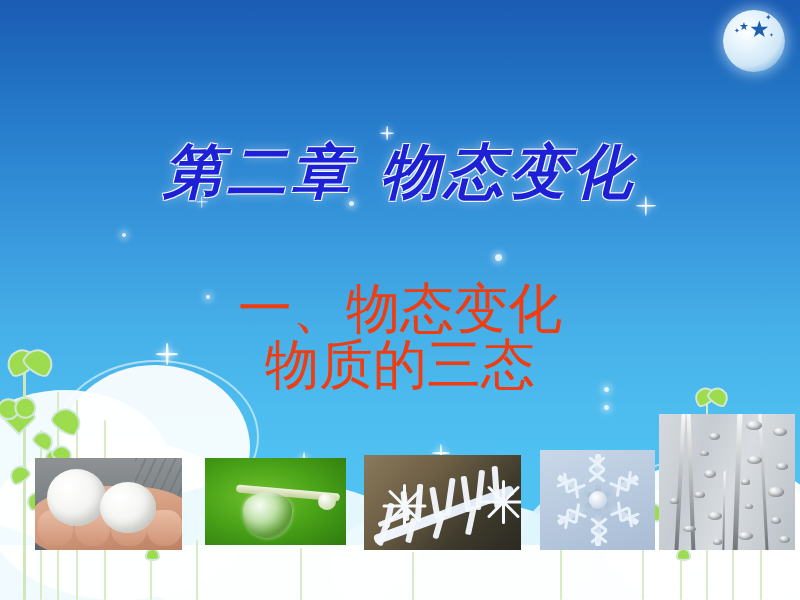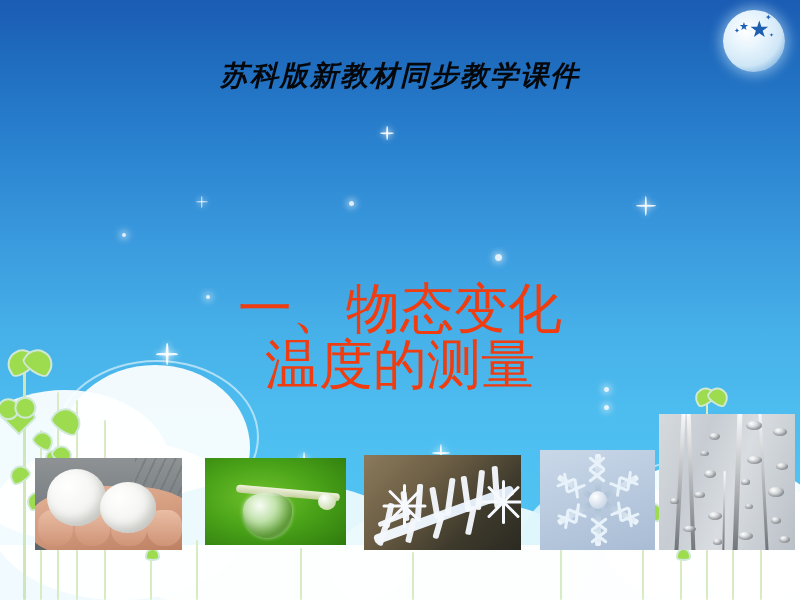--- a/index.html
+++ b/index.html
@@ -250,24 +250,24 @@
   <div class="spark" style="left:196px;top:196px;width:12px;height:12px;"></div>
   <div class="spark" style="left:296px;top:452px;width:16px;height:16px;"></div>
   <div class="spark" style="left:432px;top:444px;width:18px;height:18px;"></div>
   <div class="dot" style="left:495px;top:254px;width:7px;height:7px;"></div>
   <div class="dot" style="left:349px;top:201px;width:5px;height:5px;"></div>
   <div class="dot" style="left:206px;top:295px;width:4px;height:4px;"></div>
   <div class="dot" style="left:604px;top:387px;width:5px;height:5px;"></div>
   <div class="dot" style="left:604px;top:405px;width:5px;height:5px;"></div>
   <div class="dot" style="left:122px;top:233px;width:4px;height:4px;"></div>
 
-  <div class="kicker">苏科版新教材同步教学课件</div>
+  <div class="chapter">第二章  物态变化</div>
   <div class="topic">
     <span>一、物态变化</span>
-    <span class="ln2">温度的测量</span>
+    <span class="ln2">物质的三态</span>
   </div>
 
   <div class="photo ph-hail">
     <div class="hail-bg"></div>
     <div class="hail-grid"></div>
     <div class="hail-hand"></div>
     <div class="hail-fing" style="left:2%;"></div>
     <div class="hail-fing" style="left:27%;"></div>
     <div class="hail-fing" style="left:52%;"></div>
     <div class="hail-fing" style="left:76%;"></div>

